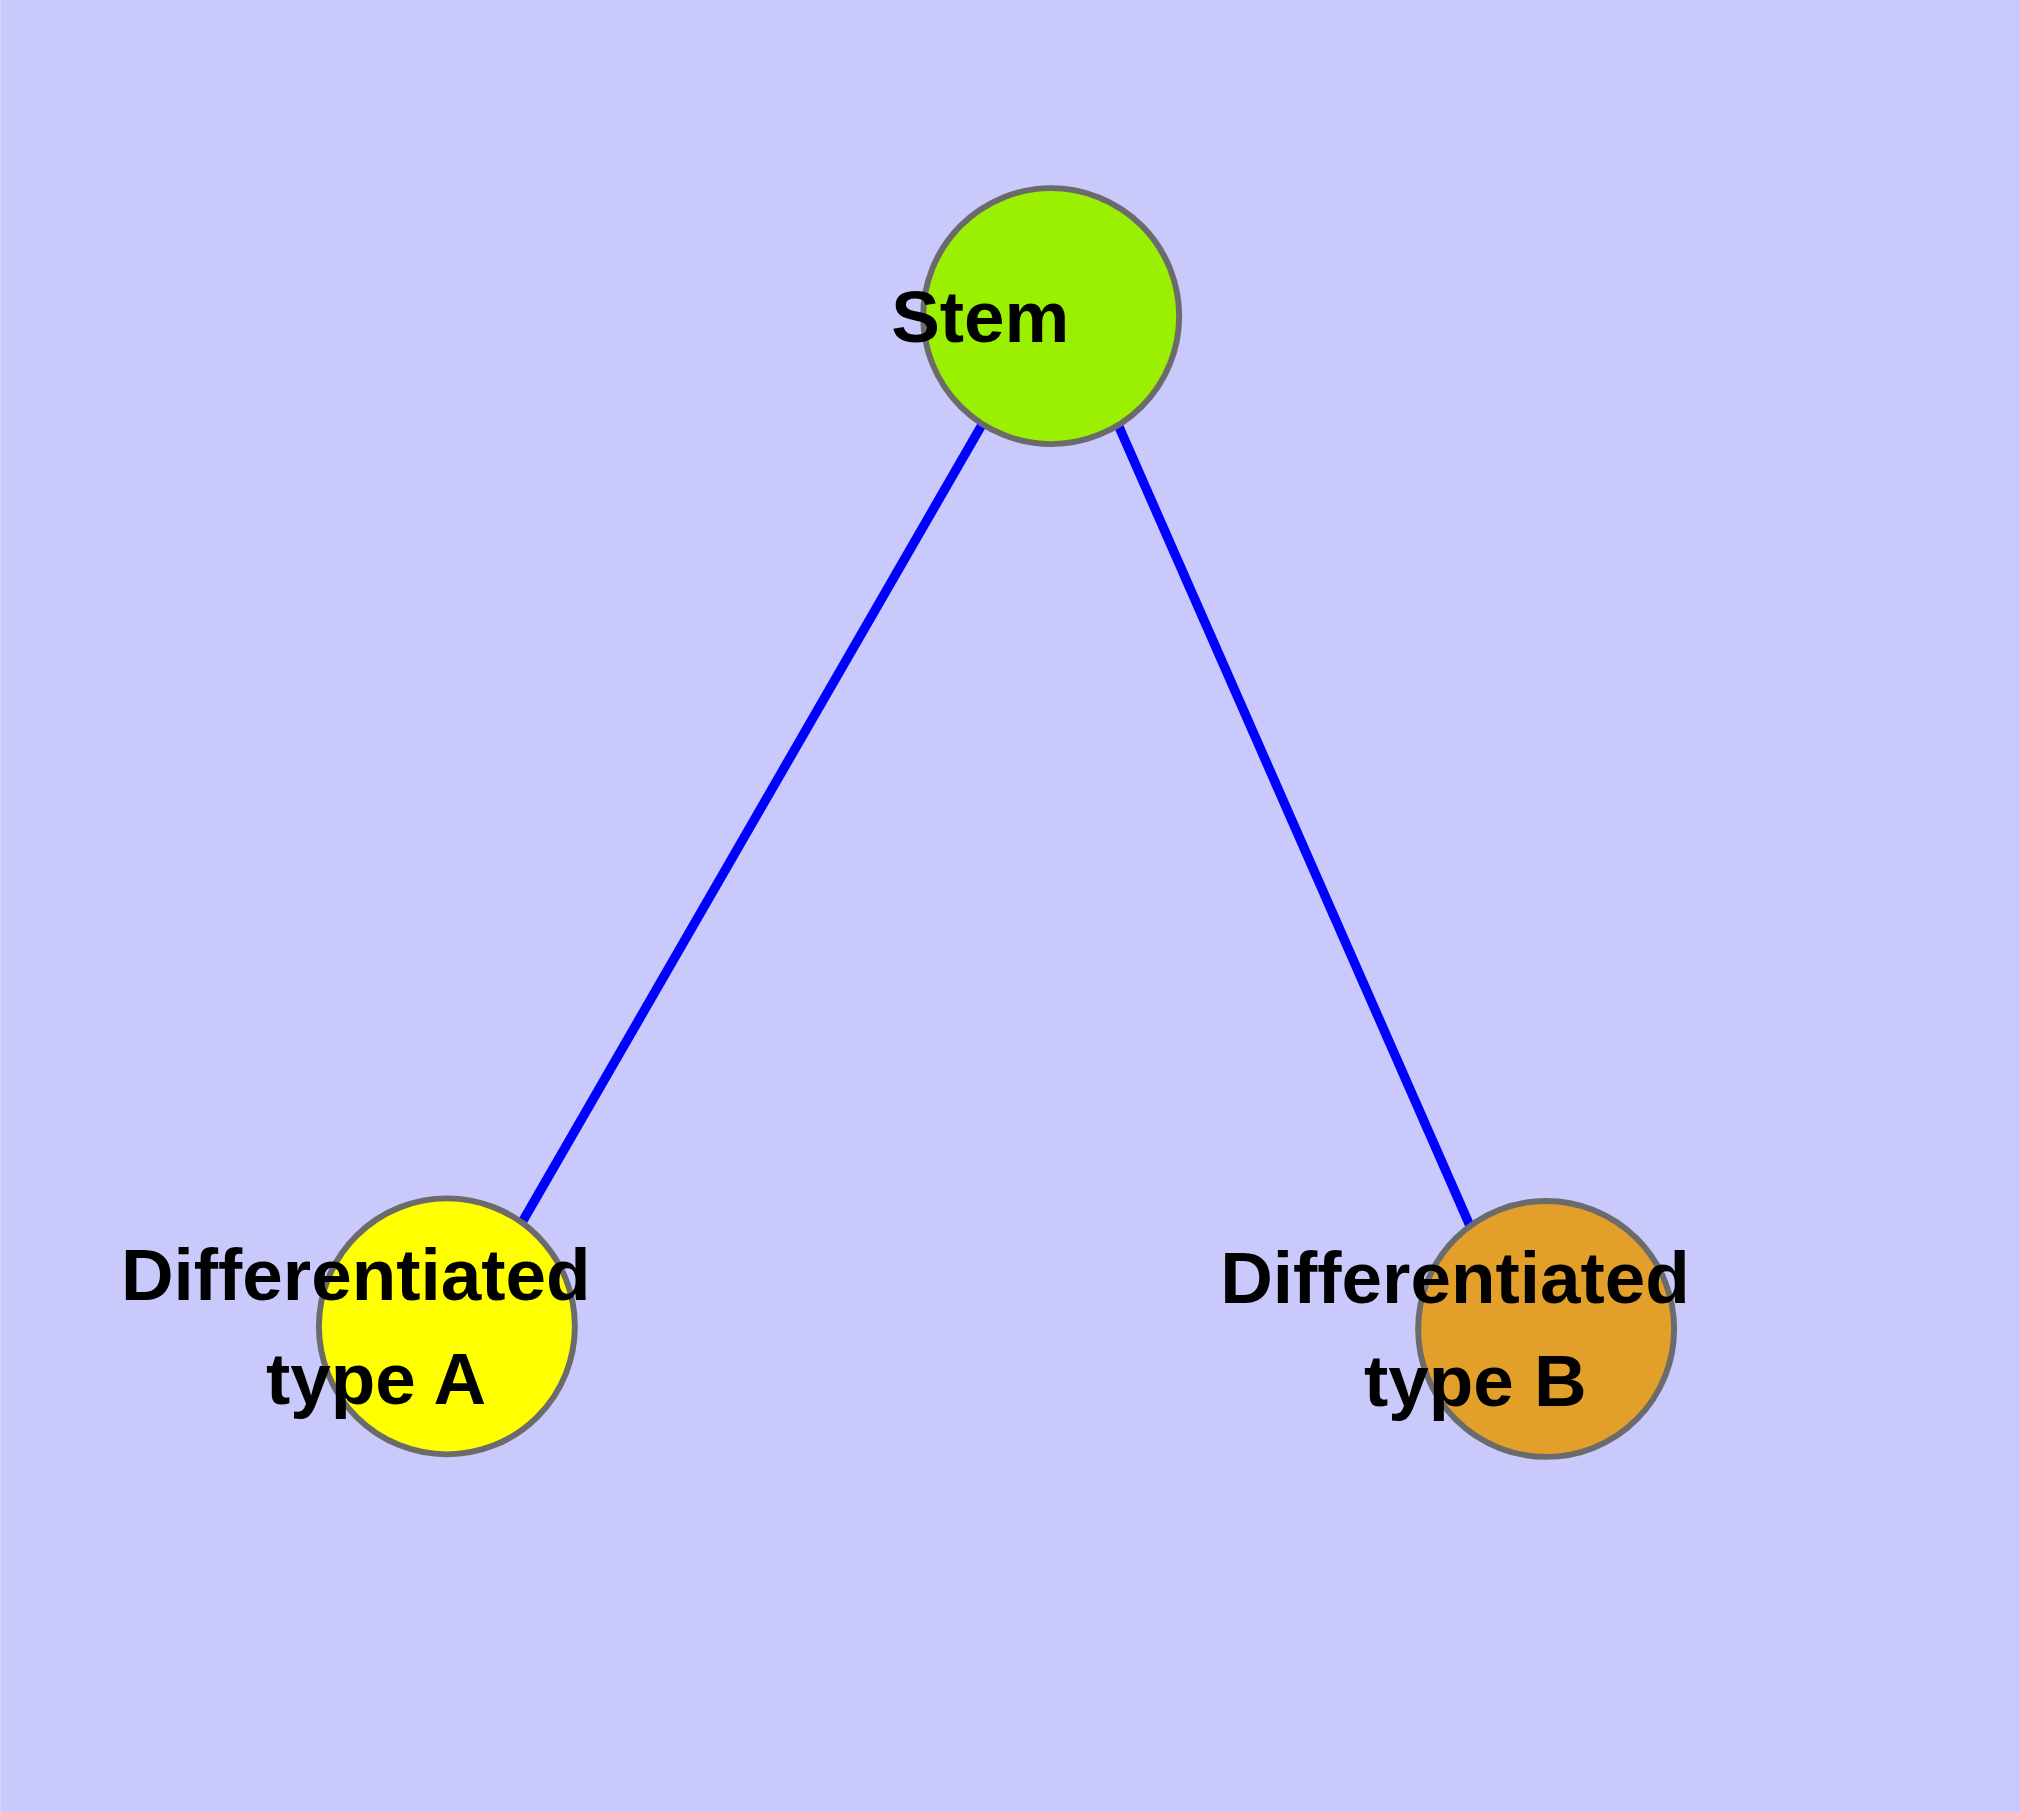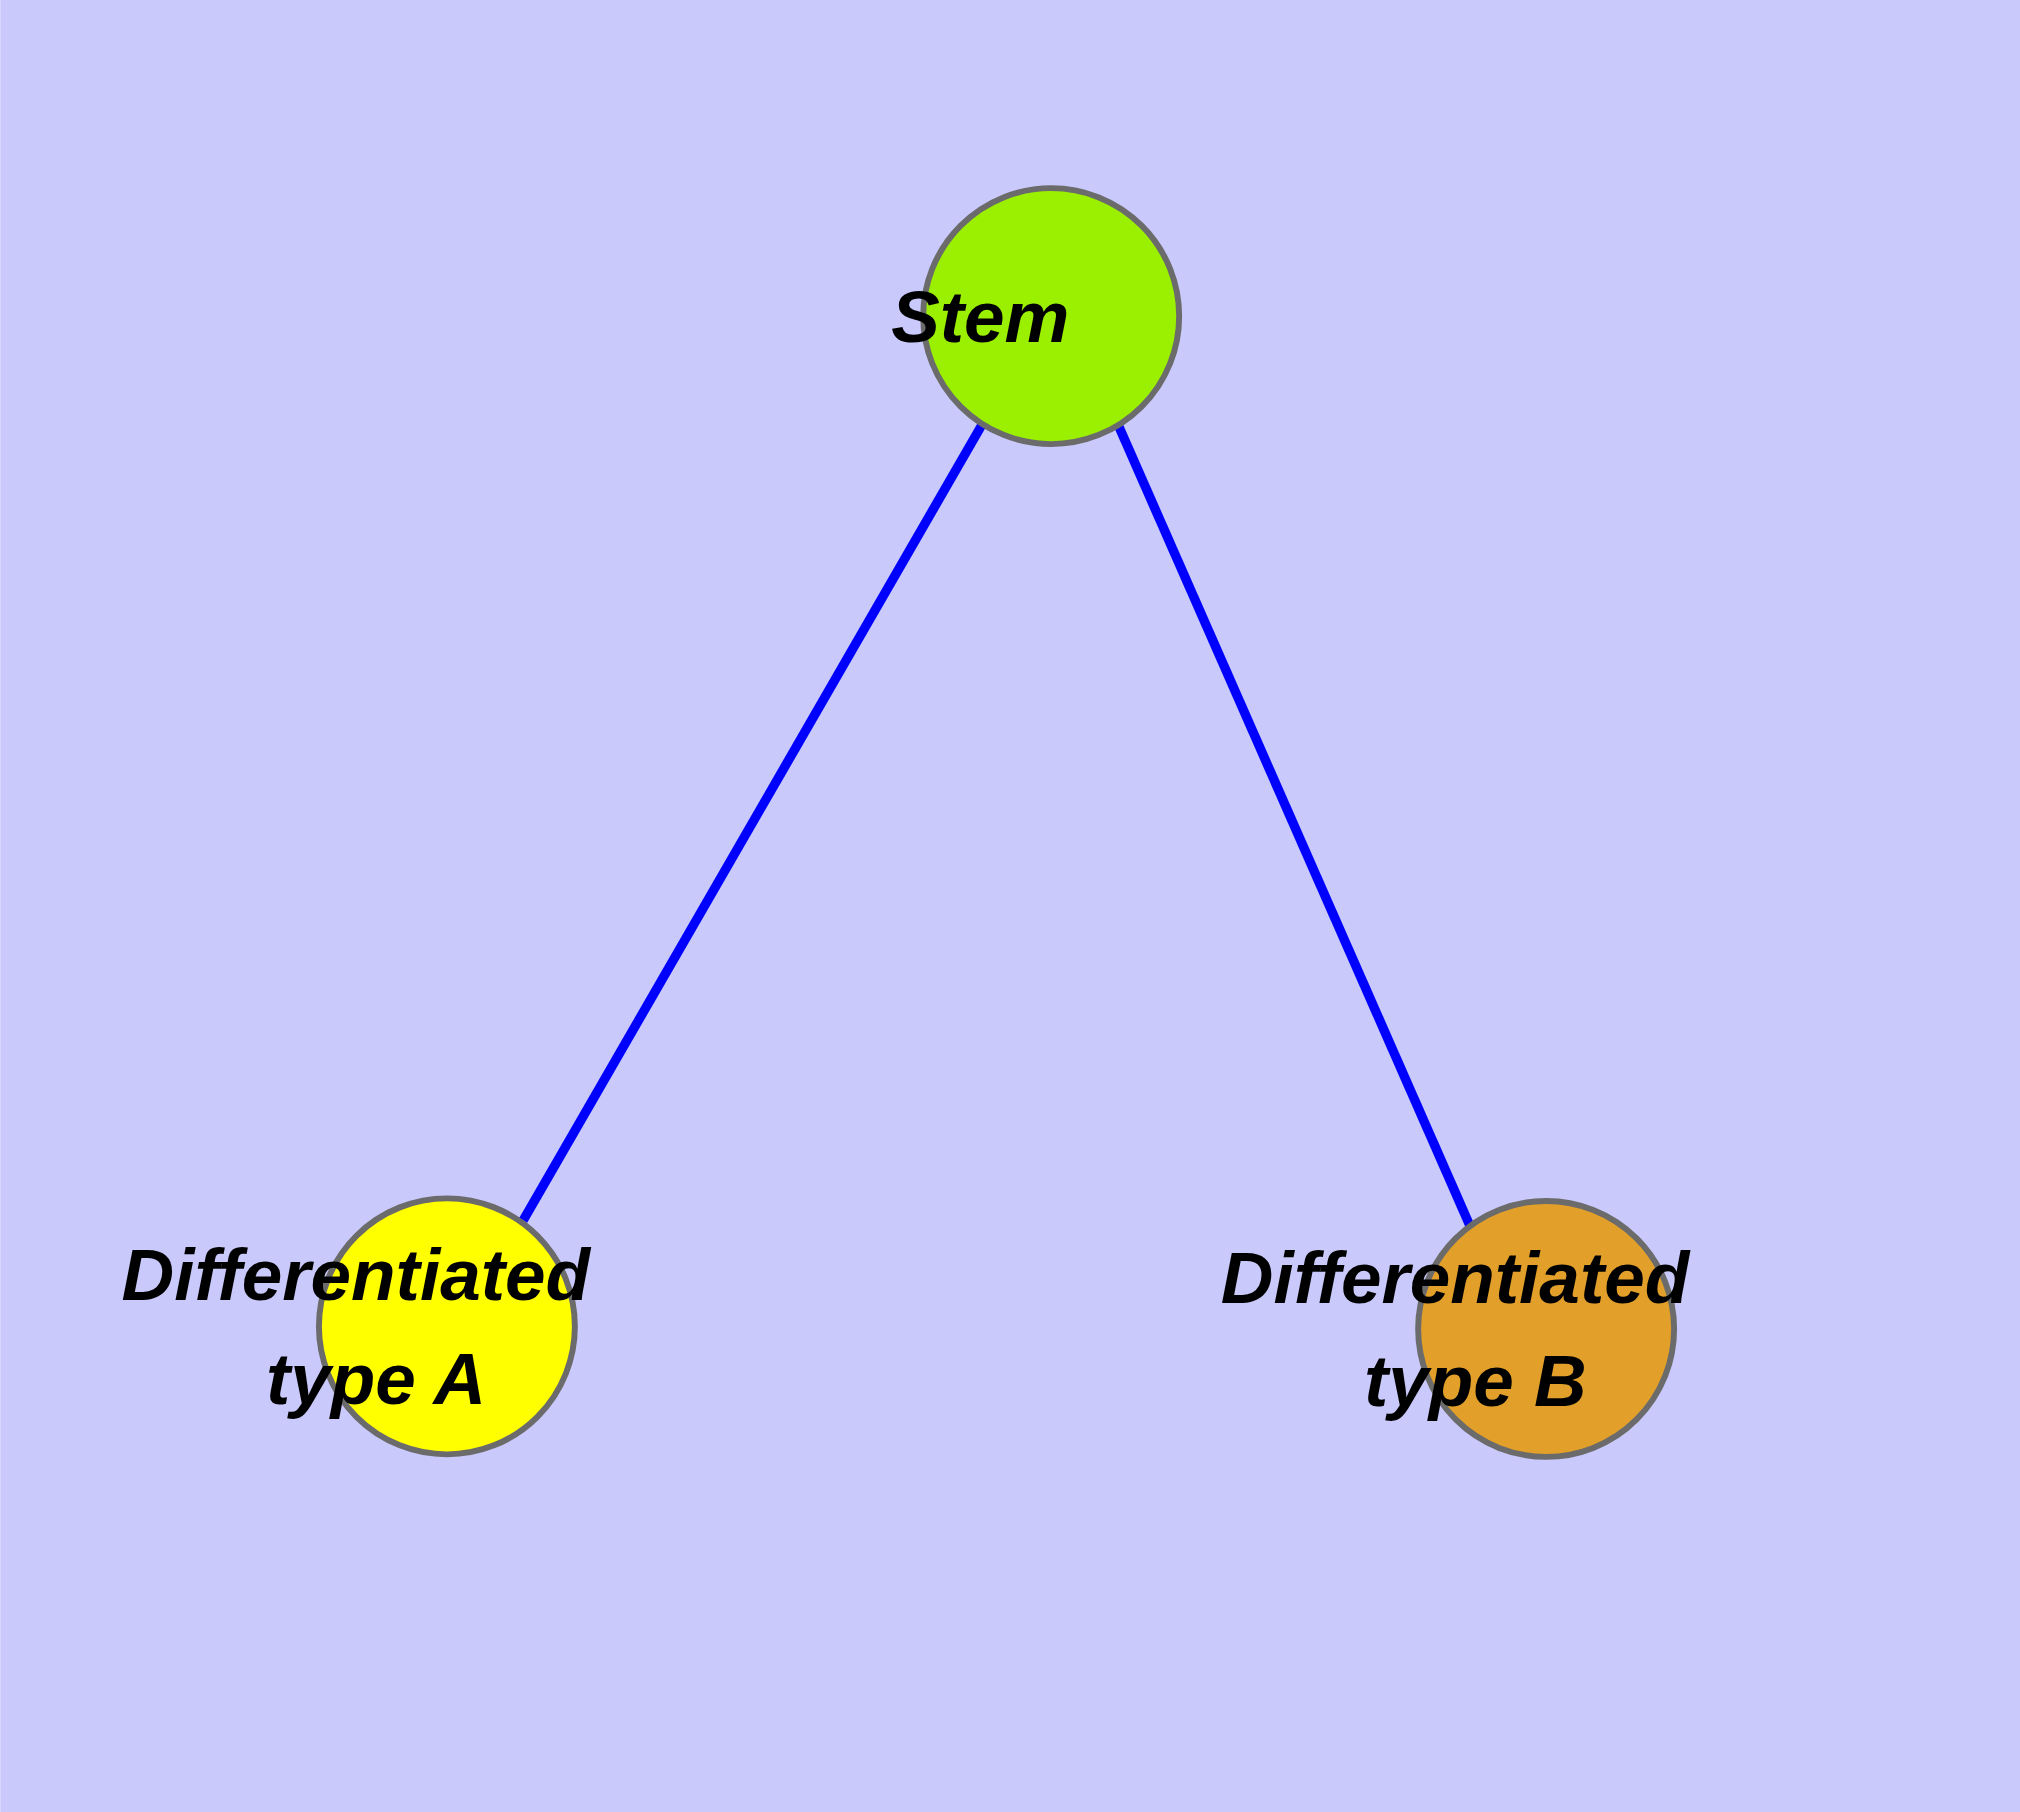--- a/index.html
+++ b/index.html
@@ -27,21 +27,21 @@
     font-weight: bold;
     fill: #000000;
     text-anchor: middle;
     dominant-baseline: auto;
     white-space: pre;
   }
 </style>
 </head>
 <body>
 
-<div id="canvas" style="width: 2021px; height: 1812px; font-style: italic;">
+<div id="canvas" style="width: 2021px; height: 1812px;">
   <svg id="graph-svg" viewBox="0 0 2384 2138" xmlns="http://www.w3.org/2000/svg" style="width: 2021px; height: 1812px;">
 
     <rect id="bg-rect" x="0" y="0" width="2384" height="2138" fill="#c9c9fb"></rect>
 
     <g id="edges-group">
       <line class="edge" id="edge-0" x1="1159" y1="500" x2="617" y2="1440" stroke="#0000ff" stroke-width="11" stroke-linecap="butt"></line>
       <line class="edge" id="edge-1" x1="1318" y1="499" x2="1734" y2="1446" stroke="#0000ff" stroke-width="11" stroke-linecap="butt"></line>
     </g>
 
     <g id="nodes-group">

